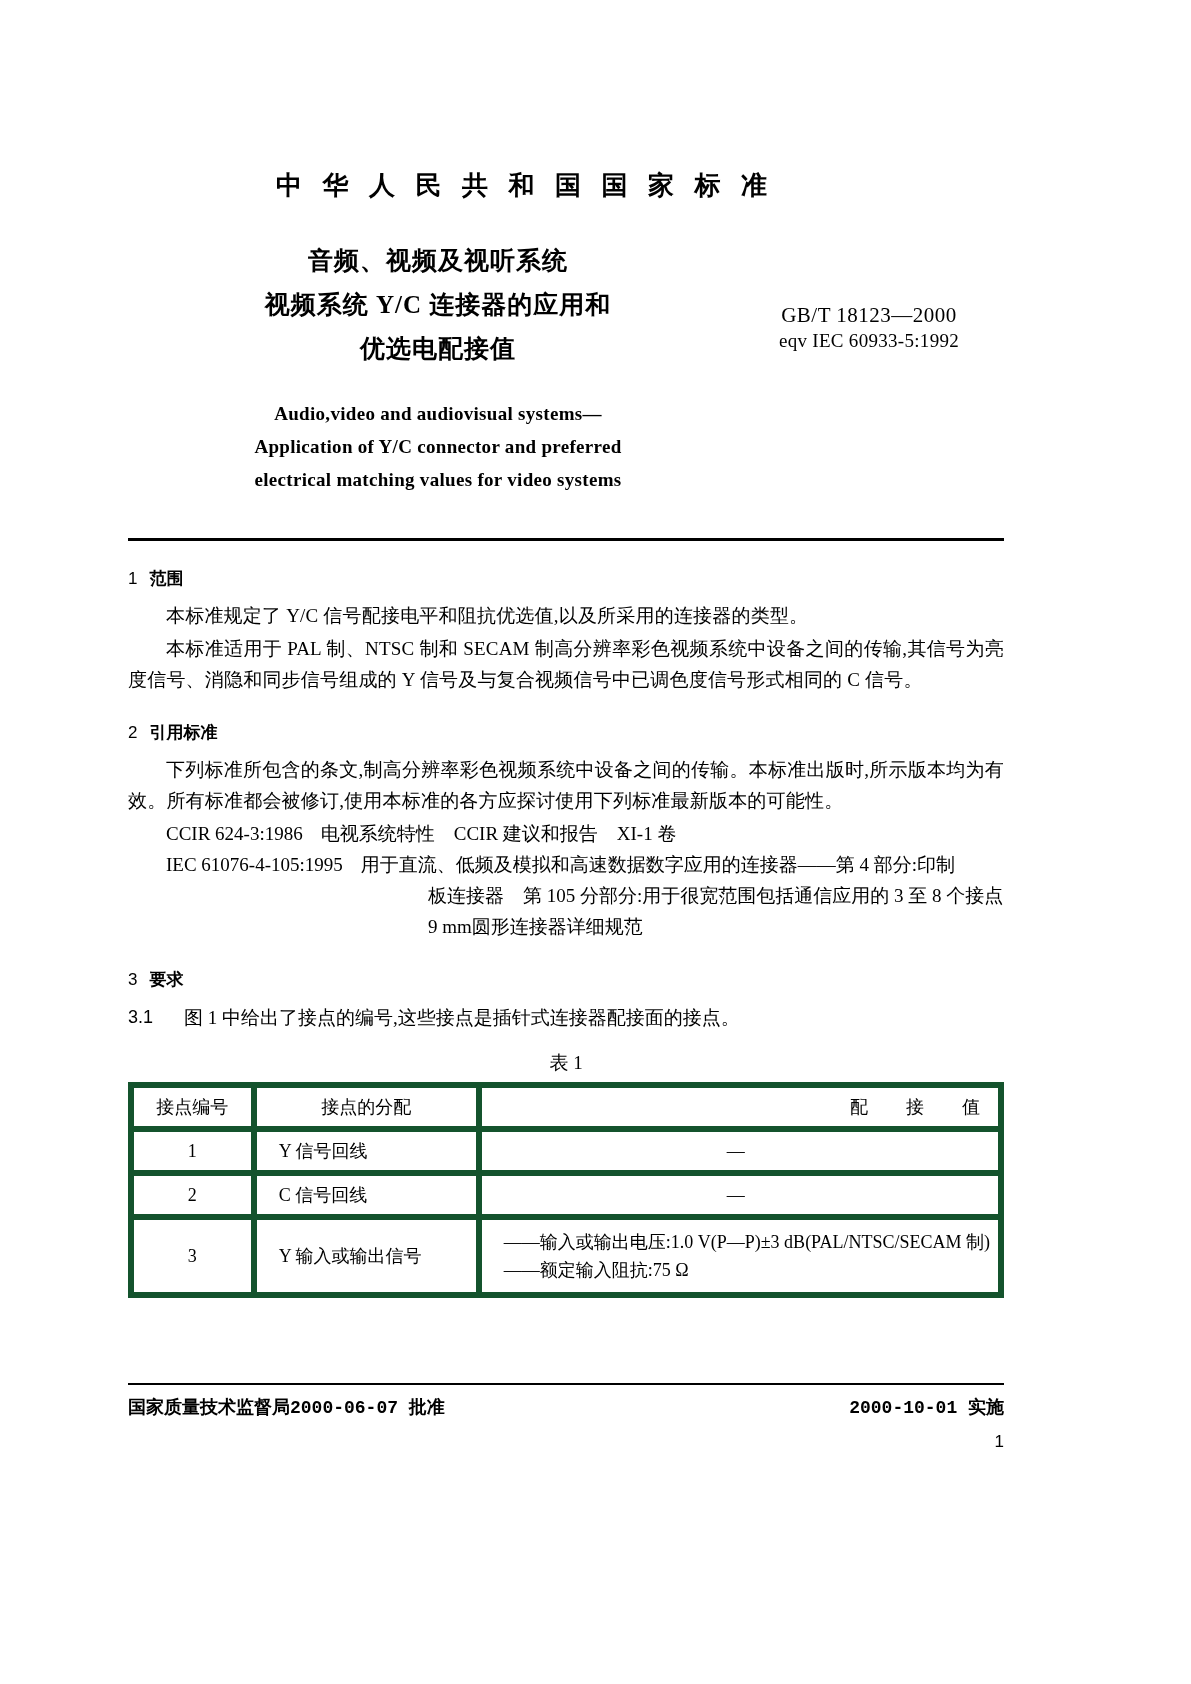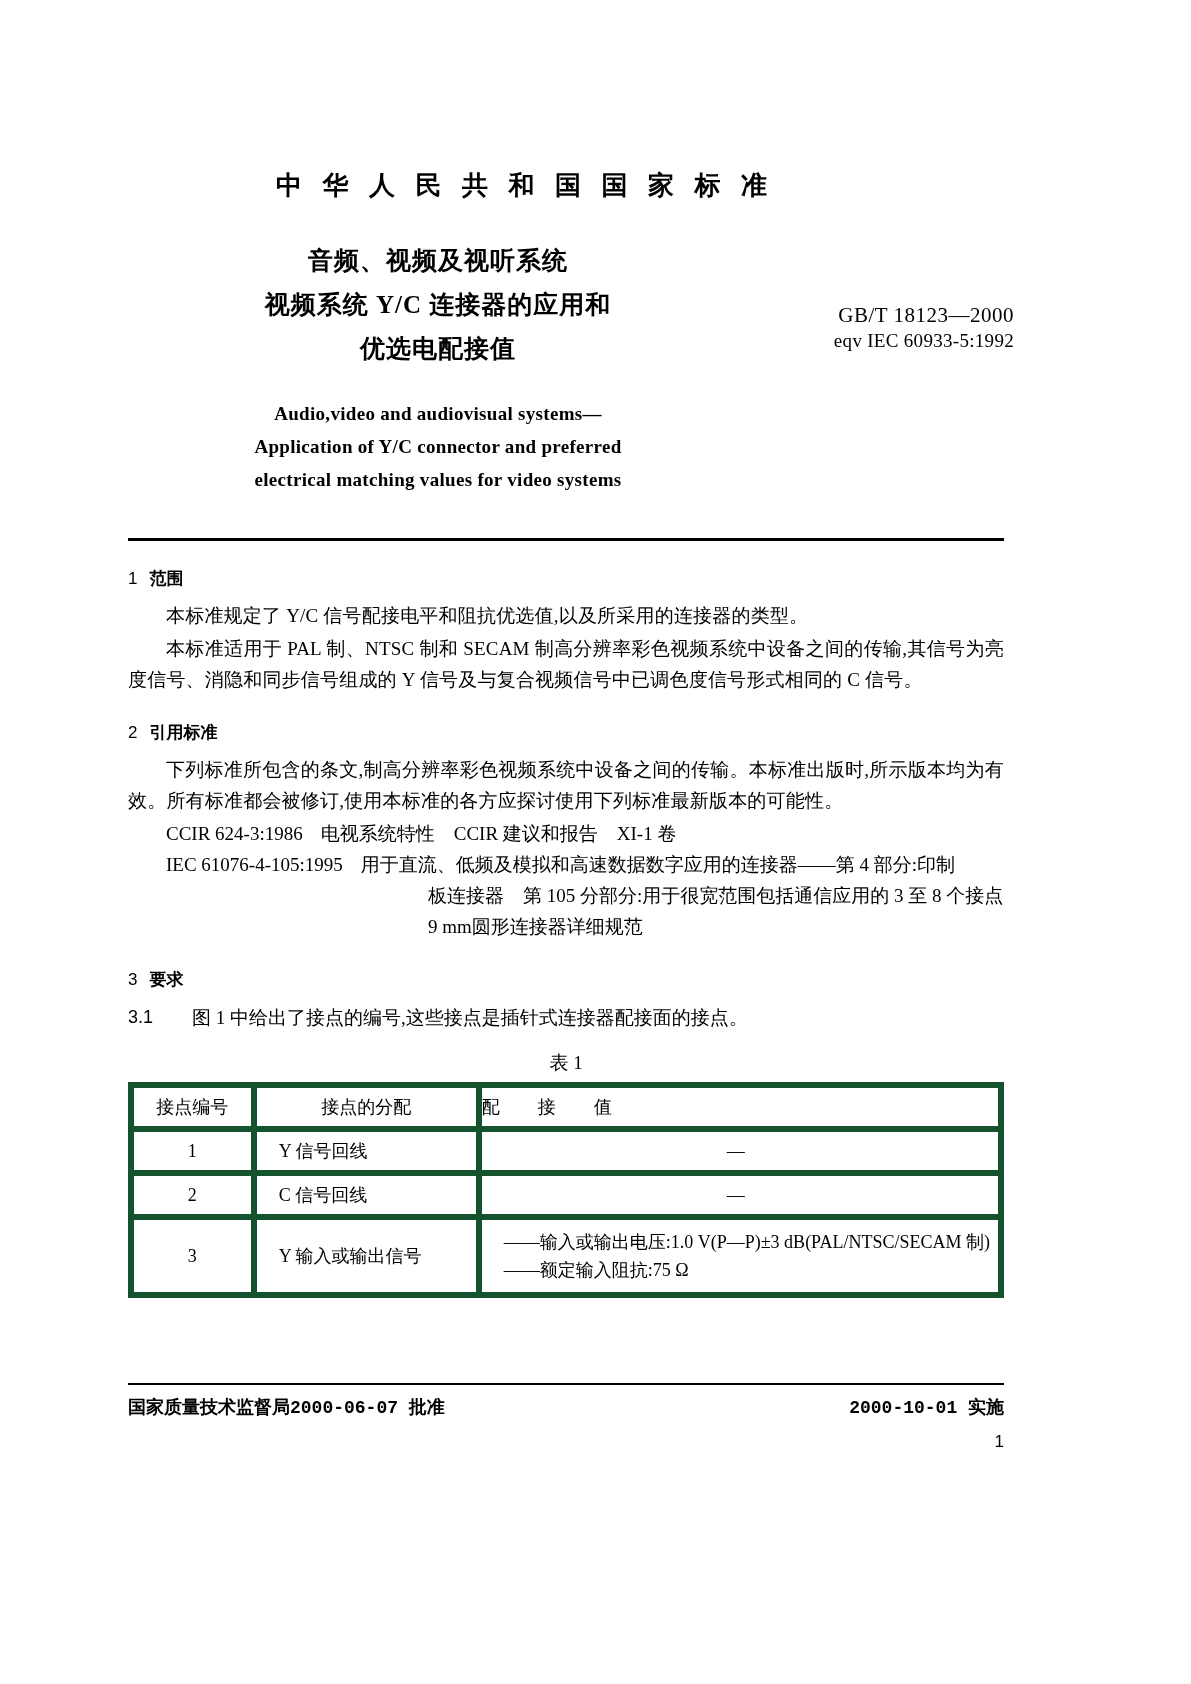--- a/index.html
+++ b/index.html
@@ -51,21 +51,21 @@
     font-size: 25px;
     font-weight: bold;
     line-height: 44px;
     letter-spacing: 1px;
   }
   .std-code {
     position: absolute;
     right: -10px;
     top: 64px;
     width: 290px;
-    text-align: right;
+    text-align: center;
     line-height: 25px;
   }
   .std-code .line1 {
     font-size: 21px;
     letter-spacing: 0.5px;
   }
   .std-code .line2 {
     font-size: 19px;
     letter-spacing: 0.3px;
   }
@@ -112,21 +112,21 @@
     line-height: 33px;
     margin: 8px 0 0 0;
     display: flex;
   }
   .clause .cnum {
     font-family: "Liberation Sans", "DejaVu Sans", sans-serif;
     font-size: 18px;
     width: 56px;
     flex: 0 0 56px;
   }
-  .clause .ctext { flex: 1; margin-left: 8px; }
+  .clause .ctext { flex: 1; }
 
   .ref-item {
     font-size: 19px;
     line-height: 31px;
     margin-left: 38px;
     display: flex;
   }
   .ref-item .rcode { white-space: nowrap; }
   .ref-item .rtext { margin-left: 18px; }
   .ref-cont {
@@ -150,21 +150,21 @@
     border: 6px solid #14532d;
     padding: 7px 8px;
     font-weight: normal;
     vertical-align: middle;
   }
   table.t1 .c1 { width: 104px; text-align: center; }
   table.t1 .c2 { width: 196px; text-align: left; padding-left: 22px; }
   table.t1 .c3 { text-align: left; padding-left: 22px; }
   table.t1 thead td { text-align: center; }
   table.t1 thead .c2 { text-align: center; padding-left: 8px; }
-  table.t1 thead .c3 { text-align: left; padding-left: 0; letter-spacing: 10px; }
+  table.t1 thead .c3 { text-align: right; padding-left: 0; letter-spacing: 10px; }
   td.dash { text-align: center !important; padding-left: 0 !important; }
   .val-line { line-height: 28px; white-space: nowrap; }
   .row-tall td { height: 58px; }
 
   
   .footer-rule {
     position: absolute;
     left: 128px;
     top: 1383px;
     width: 876px;

